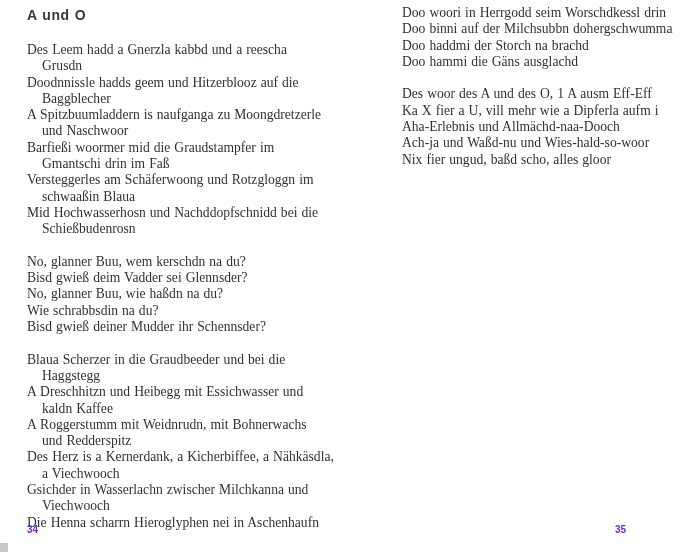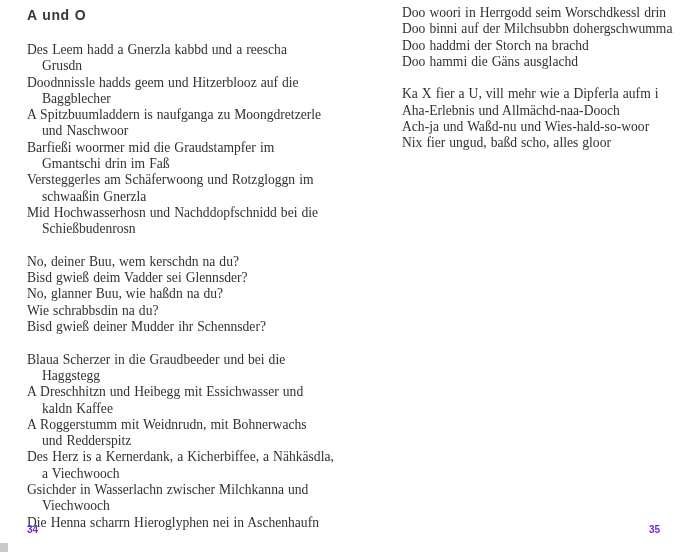--- a/index.html
+++ b/index.html
@@ -39,21 +39,21 @@
   .line.indent { padding-left: 15px; }
   .page-number {
     position: absolute;
     top: 524px;
     font-family: "Liberation Sans", sans-serif;
     font-weight: bold;
     font-size: 10px;
     color: #6d28d9;
   }
   .page-number.left  { left: 27px; }
-  .page-number.right { left: 649px; text-align: center; }
+  .page-number.right { left: 615px; text-align: center; }
   .scan-artifact {
     position: absolute;
     left: 0;
     bottom: 0;
     width: 8px;
     height: 9px;
     background: #c9c9c9;
   }
 </style>
 </head>
@@ -67,26 +67,26 @@
         <div class="stanza">
           <div class="line">Des Leem hadd a Gnerzla kabbd und a reescha</div>
           <div class="line indent">Grusdn</div>
           <div class="line">Doodnnissle hadds geem und Hitzerblooz auf die</div>
           <div class="line indent">Baggblecher</div>
           <div class="line">A Spitzbuumladdern is naufganga zu Moongdretzerle</div>
           <div class="line indent">und Naschwoor</div>
           <div class="line">Barfießi woormer mid die Graudstampfer im</div>
           <div class="line indent">Gmantschi drin im Faß</div>
           <div class="line">Versteggerles am Schäferwoong und Rotzgloggn im</div>
-          <div class="line indent">schwaaßin Gnerzla</div>
+          <div class="line indent">schwaaßin Blaua</div>
           <div class="line">Mid Hochwasserhosn und Nachddopfschnidd bei die</div>
           <div class="line indent">Schießbudenrosn</div>
         </div>
         <div class="stanza">
-          <div class="line">No, deiner Buu, wem kerschdn na du?</div>
+          <div class="line">No, glanner Buu, wem kerschdn na du?</div>
           <div class="line">Bisd gwieß deim Vadder sei Glennsder?</div>
           <div class="line">No, glanner Buu, wie haßdn na du?</div>
           <div class="line">Wie schrabbsdin na du?</div>
           <div class="line">Bisd gwieß deiner Mudder ihr Schennsder?</div>
         </div>
         <div class="stanza">
           <div class="line">Blaua Scherzer in die Graudbeeder und bei die</div>
           <div class="line indent">Haggstegg</div>
           <div class="line">A Dreschhitzn und Heibegg mit Essichwasser und</div>
           <div class="line indent">kaldn Kaffee</div>
@@ -103,20 +103,21 @@
 
   <div class="page-col col-right">
     <div>
         <div class="stanza">
           <div class="line">Doo woori in Herrgodd seim Worschdkessl drin</div>
           <div class="line">Doo binni auf der Milchsubbn dohergschwumma</div>
           <div class="line">Doo haddmi der Storch na brachd</div>
           <div class="line">Doo hammi die Gäns ausglachd</div>
         </div>
         <div class="stanza">
+          <div class="line">Des woor des A und des O, 1 A ausm Eff-Eff</div>
           <div class="line">Ka X fier a U, vill mehr wie a Dipferla aufm i</div>
           <div class="line">Aha-Erlebnis und Allmächd-naa-Dooch</div>
           <div class="line">Ach-ja und Waßd-nu und Wies-hald-so-woor</div>
           <div class="line">Nix fier ungud, baßd scho, alles gloor</div>
         </div>
       </div>
   </div>
 
   <div class="page-number left">34</div>
 

